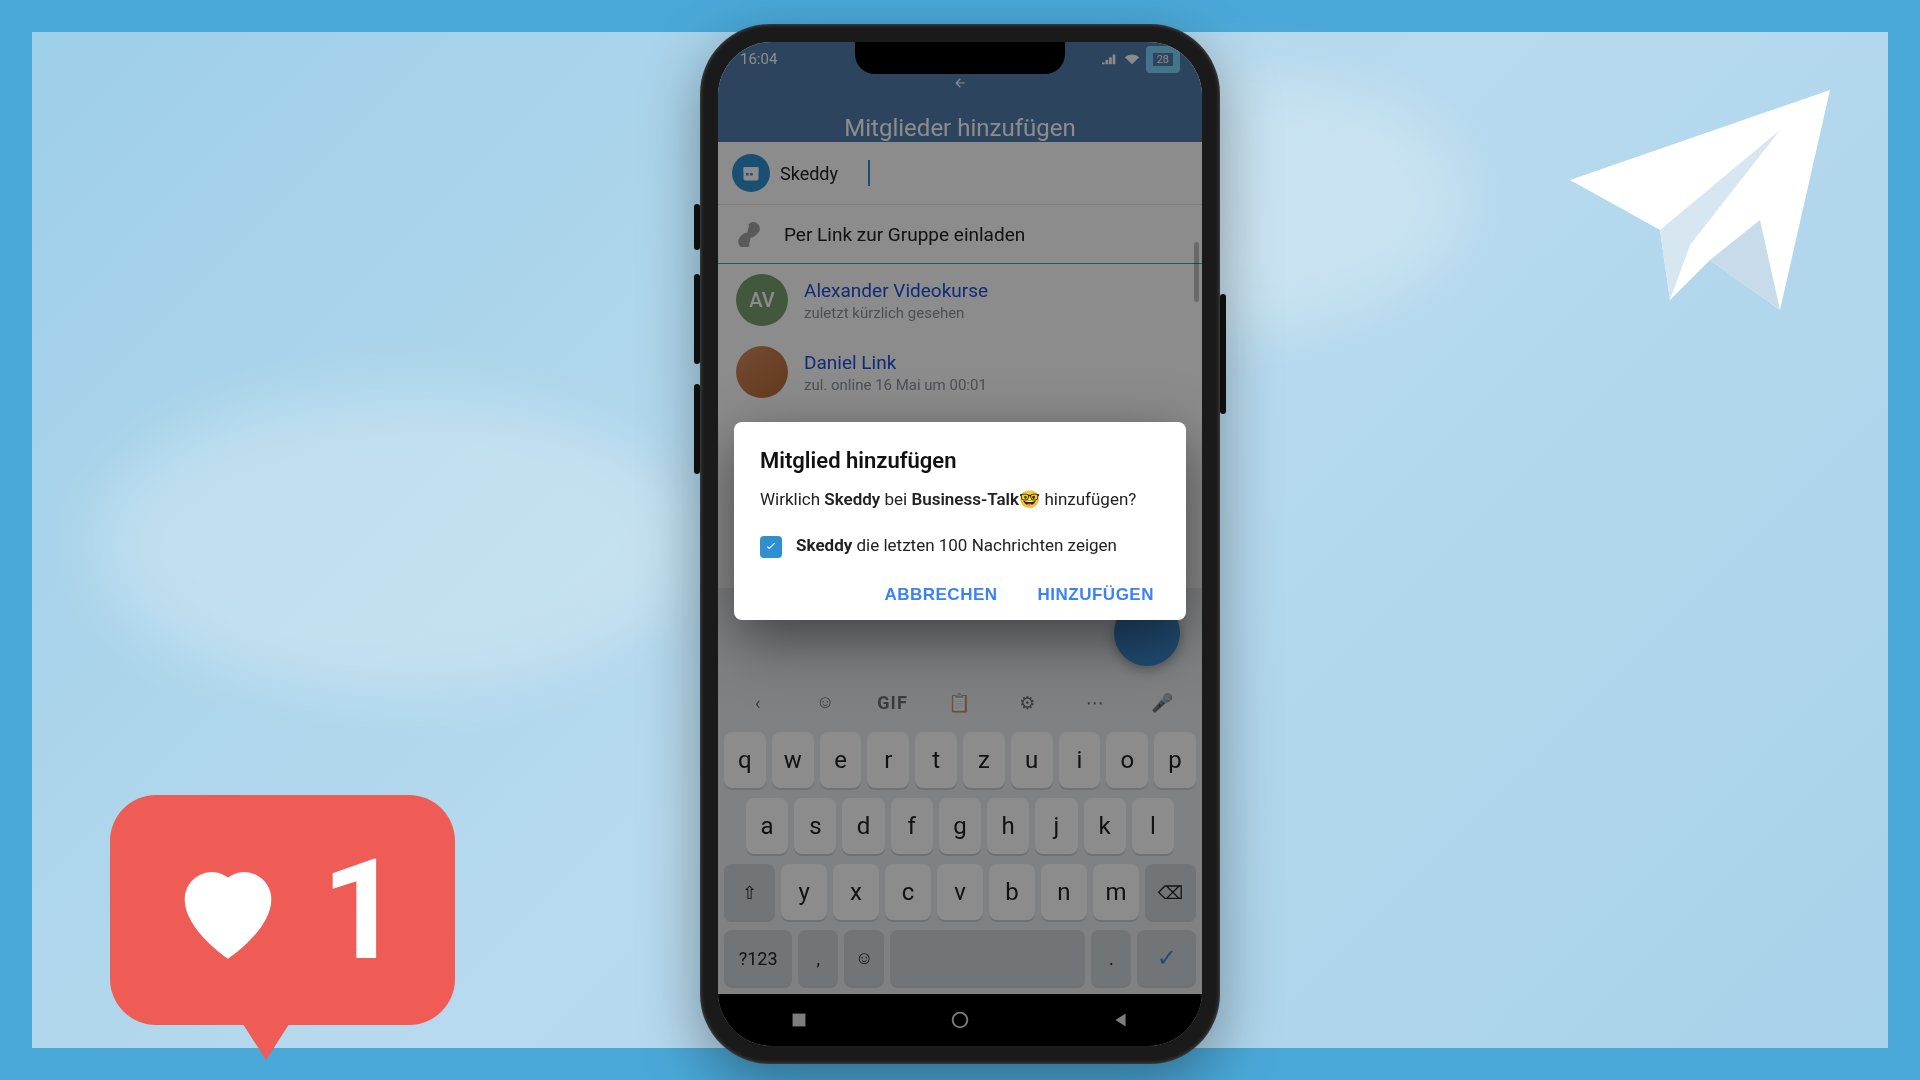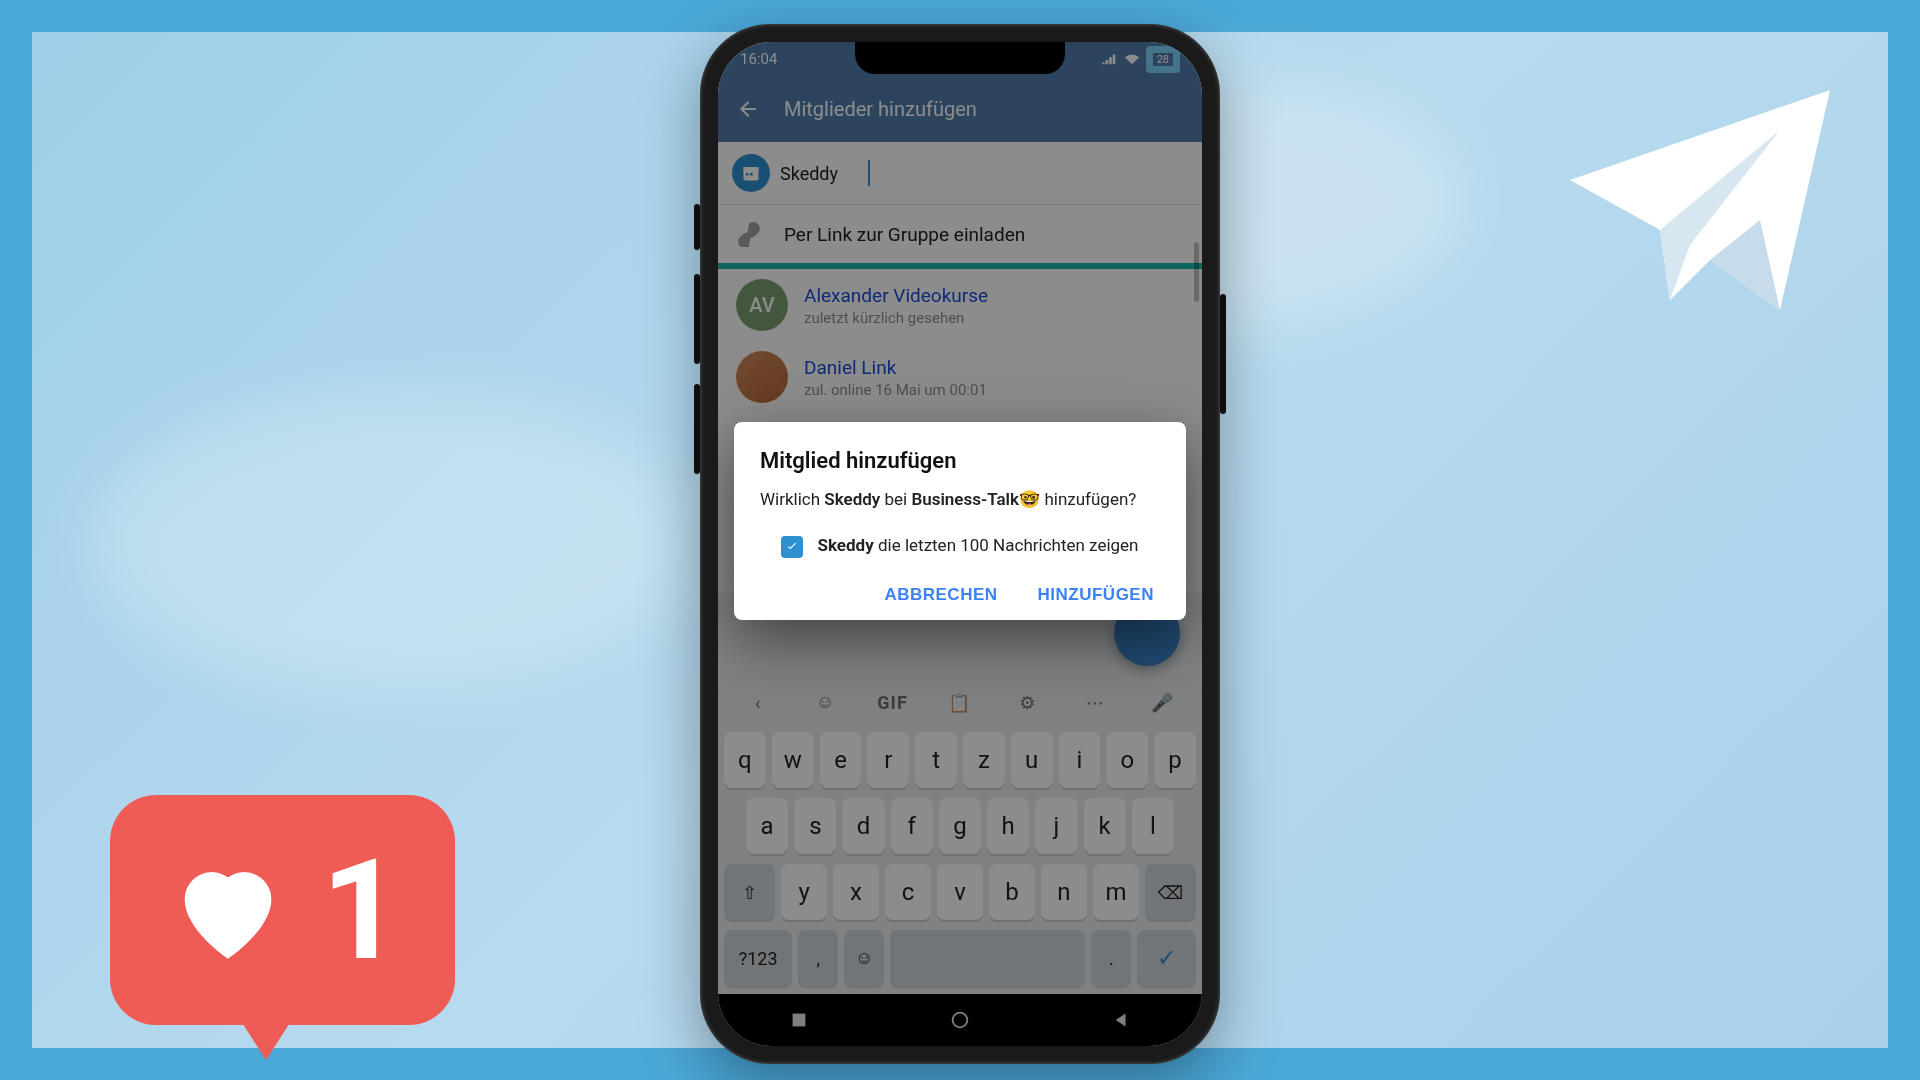--- a/index.html
+++ b/index.html
@@ -30,46 +30,46 @@
   .sb3{left:-6px;top:360px;width:6px;height:90px;}
   .sb4{right:-6px;top:270px;width:6px;height:120px;}
 
   .screen{position:absolute;inset:0;background:#e9eef2;display:flex;flex-direction:column;}
   .dim{position:absolute;inset:0;background:rgba(0,0,0,.45);z-index:20;}
 
   .statusbar{height:34px;background:#517da9;color:#fff;display:flex;align-items:center;justify-content:space-between;padding:0 22px;font-size:15px;}
   .sb-right{display:flex;align-items:center;gap:6px;}
   .sb-right svg{width:16px;height:12px;}
 
-  .appbar{height:66px;background:#517da9;color:#fff;display:flex;align-items:center;gap:24px;padding:0 18px;font-size:20px;}
+  .appbar{height:66px;background:#517da9;color:#fff;display:flex;align-items:center;gap:24px;padding:0 18px;font-size:24px;flex-direction:column;}
   .appbar .back{width:24px;height:24px;}
 
   .chipbar{background:#fff;padding:12px 14px;display:flex;align-items:center;gap:12px;border-bottom:1px solid #dfe3e6;}
   .chip{display:flex;align-items:center;gap:10px;}
   .chip-av{width:38px;height:38px;border-radius:50%;background:#2f90d0;display:flex;align-items:center;justify-content:center;}
   .chip-name{font-size:18px;color:#222;}
   .cursor{width:2px;height:26px;background:#2f90d0;margin-left:18px;}
 
-  .linkrow{background:#fff;padding:16px 18px;display:flex;align-items:center;gap:22px;font-size:19px;color:#222;border-bottom:6px solid #14b8a6;}
+  .linkrow{background:#fff;padding:16px 18px;display:flex;align-items:center;gap:22px;font-size:19px;color:#222;border-bottom:1px solid #14b8a6;}
   .link-ic{width:26px;height:26px;opacity:.6;}
 
   .contact{background:#fff;padding:10px 18px;display:flex;align-items:center;gap:16px;}
   .avatar{width:52px;height:52px;border-radius:50%;display:flex;align-items:center;justify-content:center;color:#fff;font-size:20px;font-weight:500;}
   .av1{background:#7a9e6e;text-align:center;}
   .av2{background:linear-gradient(135deg,#d08a5a,#b96a3a);}
   .cname{font-size:19px;color:#1d4ed8;}
   .cstatus{font-size:15px;color:#8a9199;margin-top:2px;}
   .contact-blurred{background:#fff;height:60px;}
 
   
   .dialog{position:absolute;z-index:30;left:50%;top:380px;transform:translateX(-50%);width:400px;background:#fff;border-radius:8px;box-shadow:0 20px 60px rgba(0,0,0,.5);padding:26px 26px 14px;}
   .dlg-title{font-size:22px;font-weight:600;color:#111;margin-bottom:14px;}
   .dlg-body{font-size:17px;color:#222;line-height:1.45;}
   .dlg-body b{font-weight:600;}
-  .dlg-check{display:flex;gap:14px;margin-top:22px;font-size:17px;color:#222;line-height:1.4;justify-content:center;}
+  .dlg-check{display:flex;gap:14px;margin-top:22px;font-size:17px;color:#222;line-height:1.4;}
   .chk{flex:0 0 22px;width:22px;height:22px;border-radius:4px;background:#2f90d0;display:flex;align-items:center;justify-content:center;margin-top:2px;}
   .chk svg{width:14px;height:14px;}
   .dlg-actions{display:flex;justify-content:flex-end;gap:28px;margin-top:26px;}
   .dlg-btn{color:#3b82f6;font-size:17px;font-weight:600;letter-spacing:.5px;background:none;border:none;cursor:pointer;}
 
   .fab{position:absolute;z-index:15;right:22px;bottom:380px;width:66px;height:66px;border-radius:50%;background:#3d8bd1;box-shadow:0 4px 12px rgba(0,0,0,.3);}
   
   
   .kb{margin-top:auto;background:#e7ebee;padding:10px 6px 8px;display:flex;flex-direction:column;gap:10px;z-index:5;}
   .kb-tools{display:flex;justify-content:space-around;align-items:center;height:40px;opacity:.75;font-size:18px;color:#444;}

